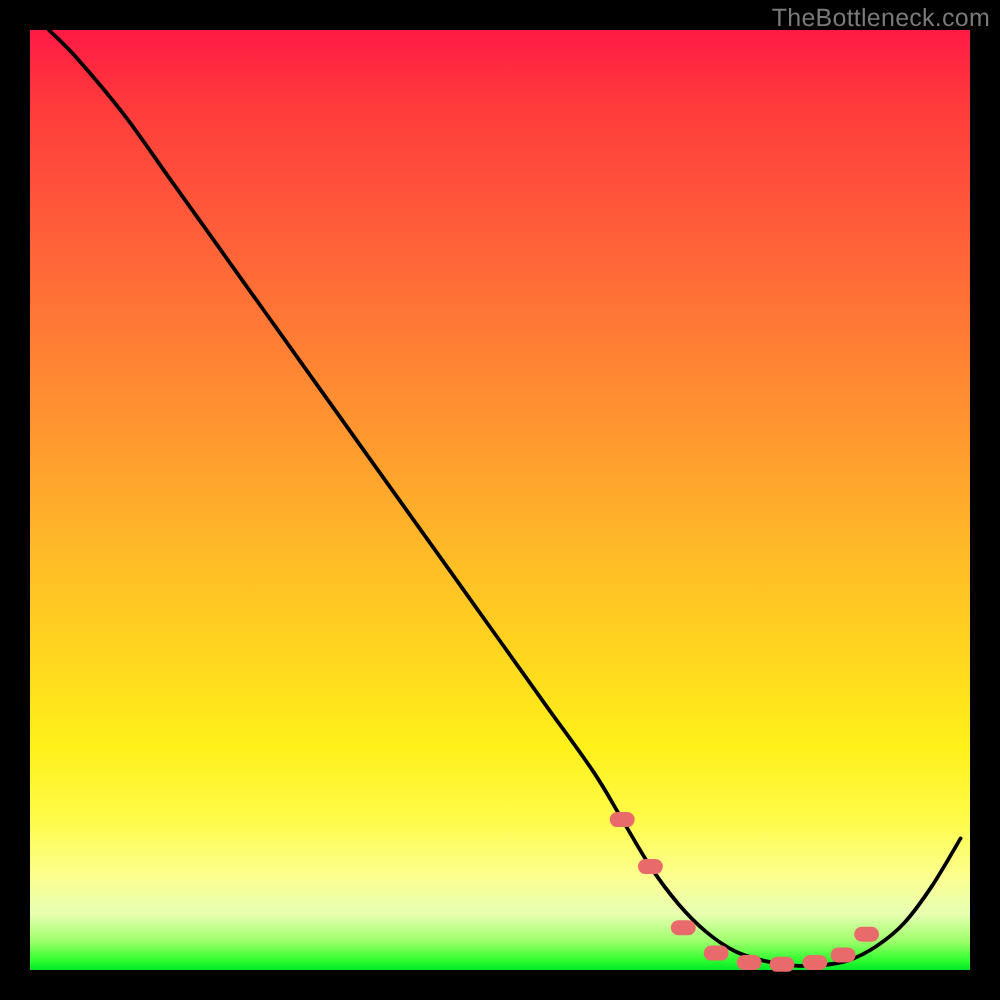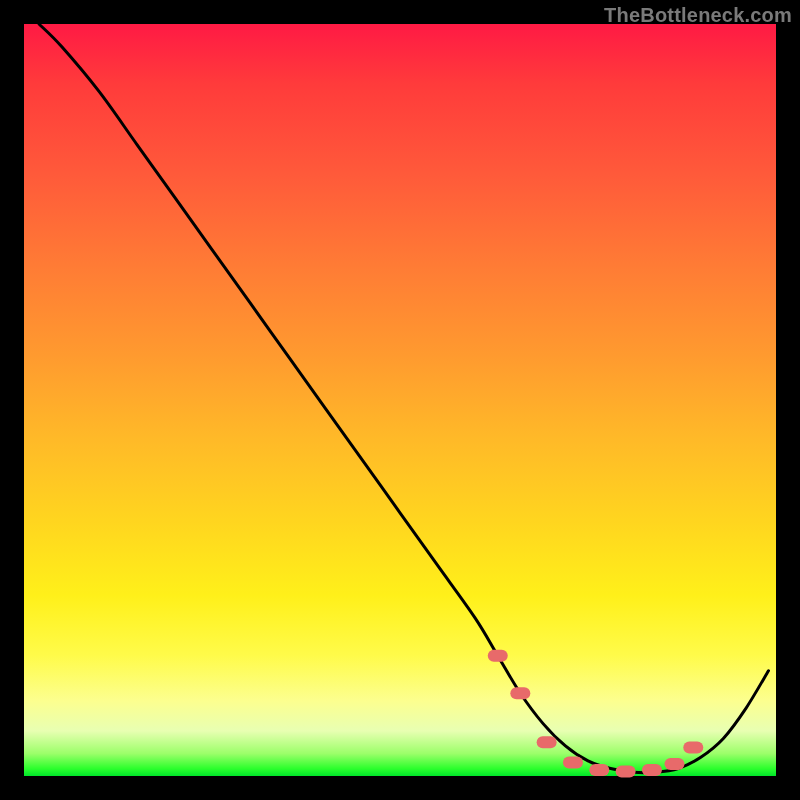--- a/index.html
+++ b/index.html
@@ -41,21 +41,21 @@
       #2dff2d 99%,
       #00e62a 100%
     );
   }
   .watermark {
     position: absolute;
     top: 4px;
     right: 8px;
     color: #7a7a7a;
     font-size: 20px;
-    font-weight: 700;
+    font-weight: 400;
     letter-spacing: 0.2px;
     user-select: none;
   }
   svg.curve {
     position: absolute;
     left: 0;
     top: 0;
     width: 100%;
     height: 100%;
     overflow: visible;

